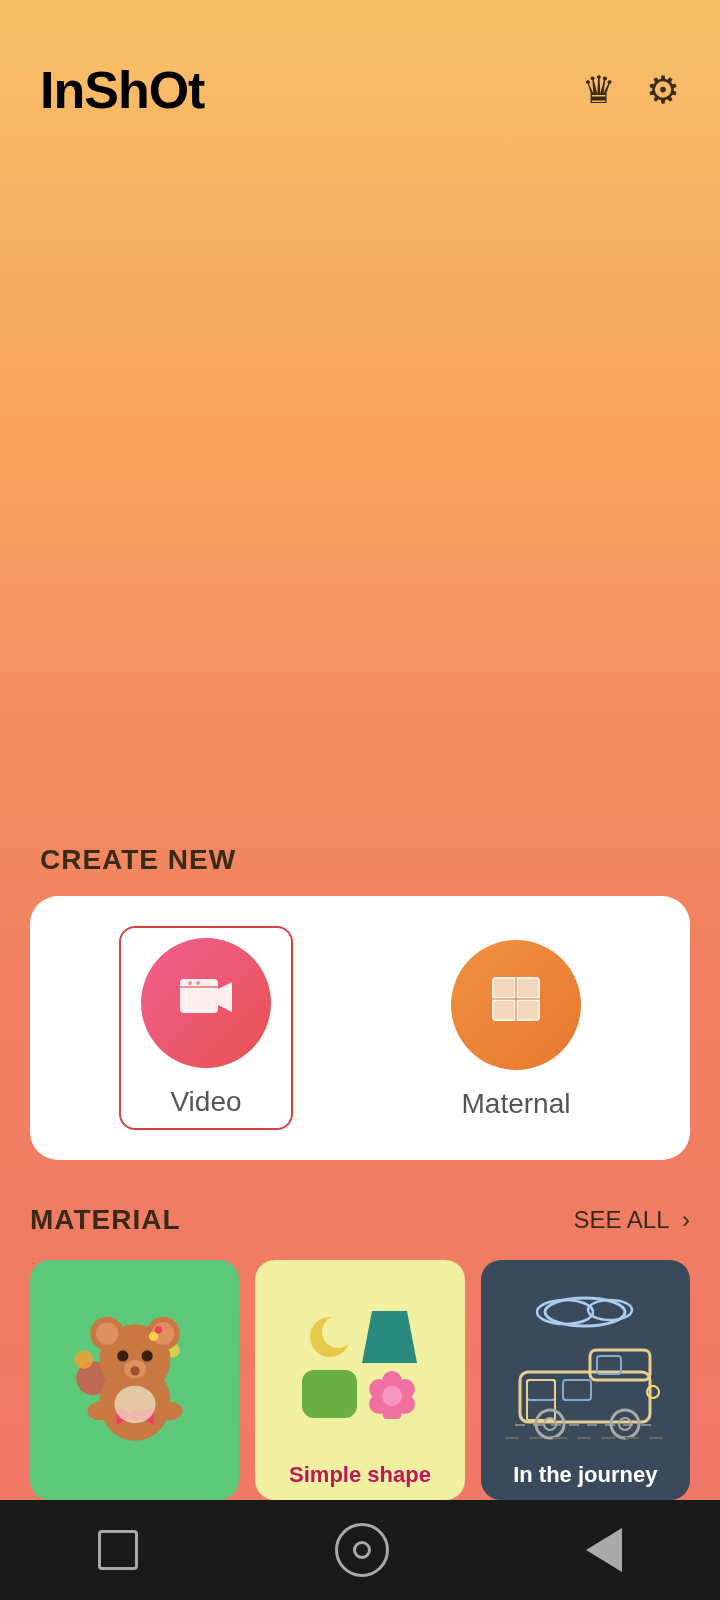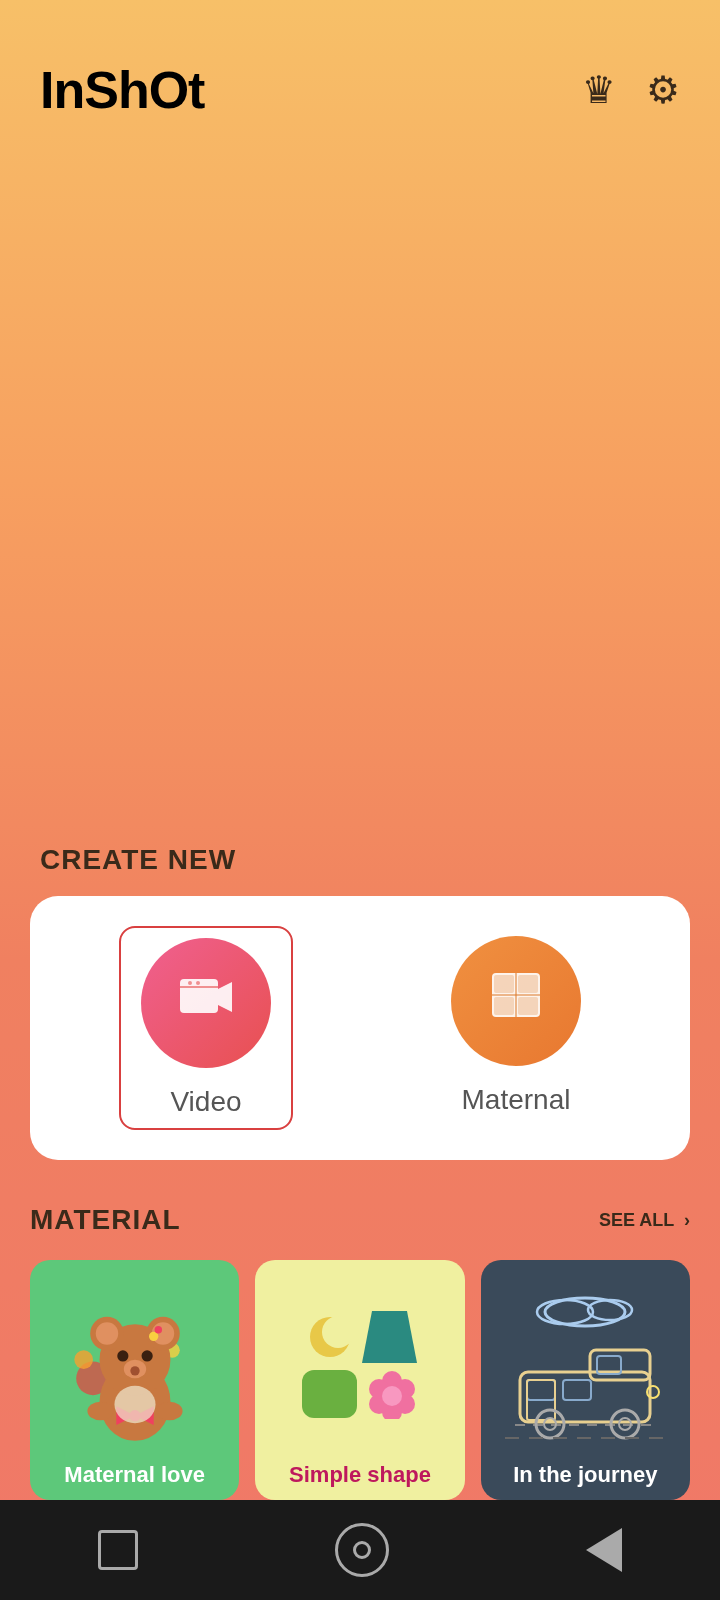--- a/index.html
+++ b/index.html
@@ -74,21 +74,21 @@
 
     
     .create-card {
       margin: 0 30px;
       background: white;
       border-radius: 28px;
       padding: 30px 20px;
       display: flex;
       flex-direction: row;
       justify-content: space-around;
-      align-items: flex-start;
+      align-items: flex-end;
     }
 
     .create-item {
       display: flex;
       flex-direction: column;
       align-items: center;
       gap: 18px;
       cursor: pointer;
       padding: 10px 20px;
     }
@@ -137,23 +137,23 @@
     }
 
     .material-header {
       display: flex;
       justify-content: space-between;
       align-items: center;
       margin-bottom: 24px;
     }
 
     .see-all {
-      font-size: 18px;
+      font-size: 24px;
       color: #3a2a1a;
-      font-weight: 700;
+      font-weight: 400;
       cursor: pointer;
     }
 
     .material-grid {
       display: flex;
       flex-direction: row;
       gap: 16px;
     }
 
     .material-card {
@@ -377,21 +377,20 @@
             <ellipse cx="75" cy="148" rx="22" ry="20" fill="#f0e8d0" opacity="0.7"></ellipse>
 
             <ellipse cx="38" cy="155" rx="14" ry="10" fill="#c87840"></ellipse>
 
             <ellipse cx="112" cy="155" rx="14" ry="10" fill="#c87840"></ellipse>
 
             <circle cx="95" cy="75" r="5" fill="#f8d040"></circle>
             <circle cx="100" cy="68" r="4" fill="#f04060"></circle>
           </svg>
         </div>
-        <span class="material-label">Maternal love</span>
       </div>
 
       <div class="material-card material-card-simple">
         <div class="shapes-container">
           <div class="shape-row">
             <svg width="50" height="50" viewBox="0 0 50 50">
 
               <circle cx="28" cy="25" r="20" fill="#e8c848"></circle>
               <circle cx="36" cy="20" r="16" fill="#f0f0a0"></circle>
             </svg>

